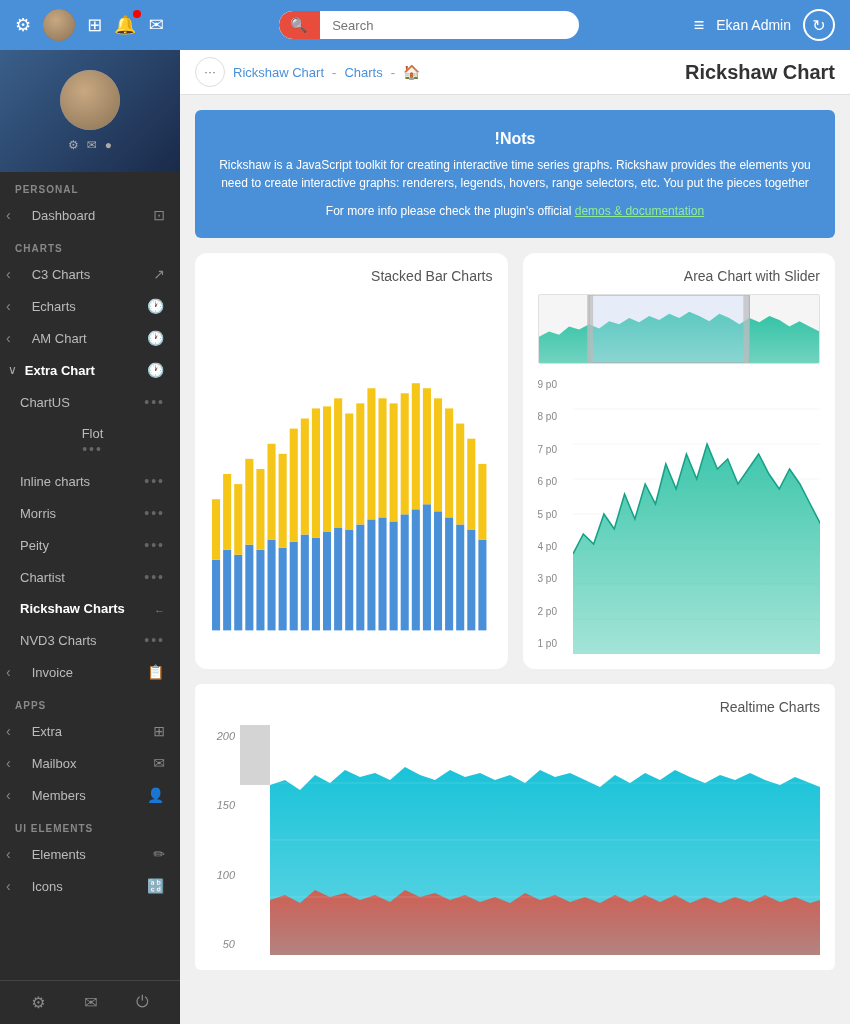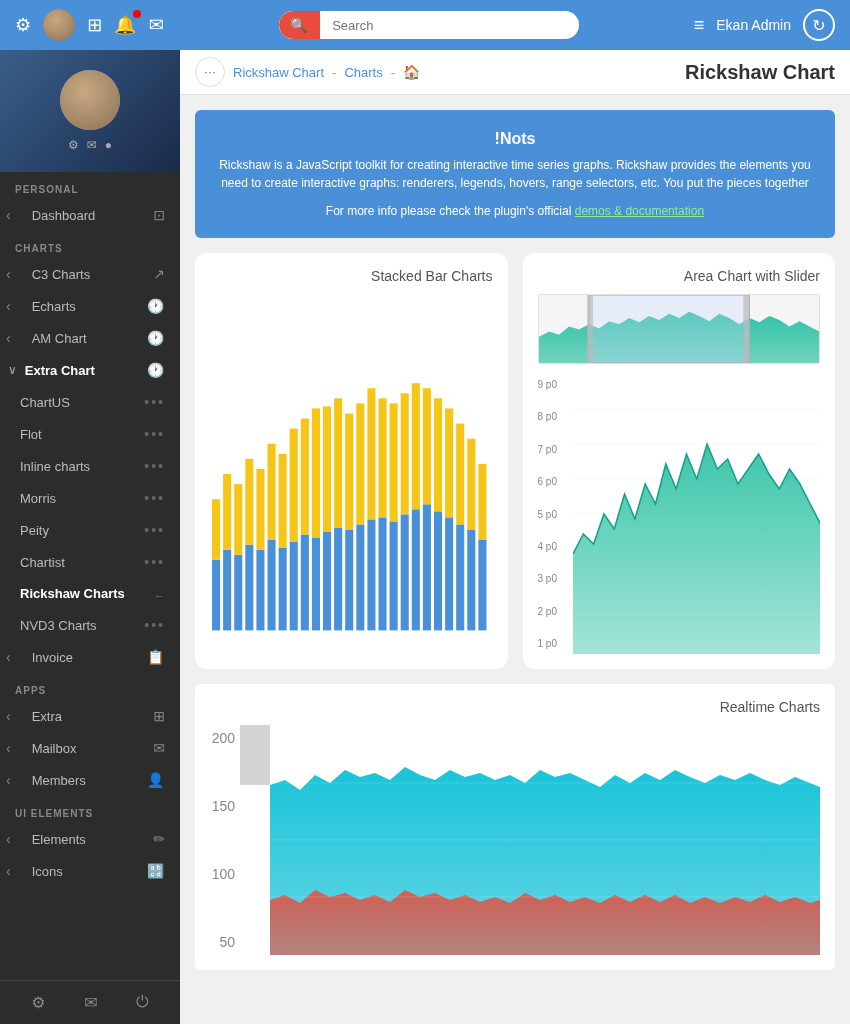--- a/index.html
+++ b/index.html
@@ -148,21 +148,21 @@
     
     .realtime-card {
       background: white;
       border-radius: 6px;
       padding: 15px;
       margin-bottom: 15px;
       min-height: 280px;
     }
     .realtime-title { font-size: 14px; color: #555; text-align: right; margin-bottom: 10px; }
     .realtime-chart { position: relative; height: 230px; overflow: hidden; display: flex; }
-    .realtime-yaxis { display: flex; flex-direction: column; justify-content: space-between; font-size: 14px; color: #888; padding: 5px 5px 5px 0; width: 30px; text-align: right; }
+    .realtime-yaxis { display: flex; flex-direction: column; justify-content: space-between; font-size: 11px; color: #888; padding: 5px 5px 5px 0; width: 30px; text-align: right; font-style: italic; }
 
     svg { width: 100%; height: 100%; }
   </style>
 </head>
 <body>
 
 <div class="topnav">
   <span class="topnav-icon">⚙</span>
   <div class="topnav-avatar">
     <div style="width:100%;height:100%;background:radial-gradient(circle at 40% 35%, #c8a882, #8b7355);border-radius:50%;"></div>
@@ -239,21 +239,21 @@
         <span style="color:#aaa;font-size:12px;">∨</span>
         <span style="color:white;font-weight:600;">Extra Chart</span>
       </span>
       <span class="item-icon">🕐</span>
     </div>
 
     <div class="sidebar-item" style="padding-left:20px;">
       <span>ChartUS</span>
       <span class="item-dots">•••</span>
     </div>
-    <div class="sidebar-item" style="padding-left:20px;">
+    <div class="sidebar-item" style="padding-left:20px;flex-direction:column;">
       <span>Flot</span>
       <span class="item-dots">•••</span>
     </div>
     <div class="sidebar-item" style="padding-left:20px;">
       <span>Inline charts</span>
       <span class="item-dots">•••</span>
     </div>
     <div class="sidebar-item" style="padding-left:20px;">
       <span>Morris</span>
       <span class="item-dots">•••</span>

